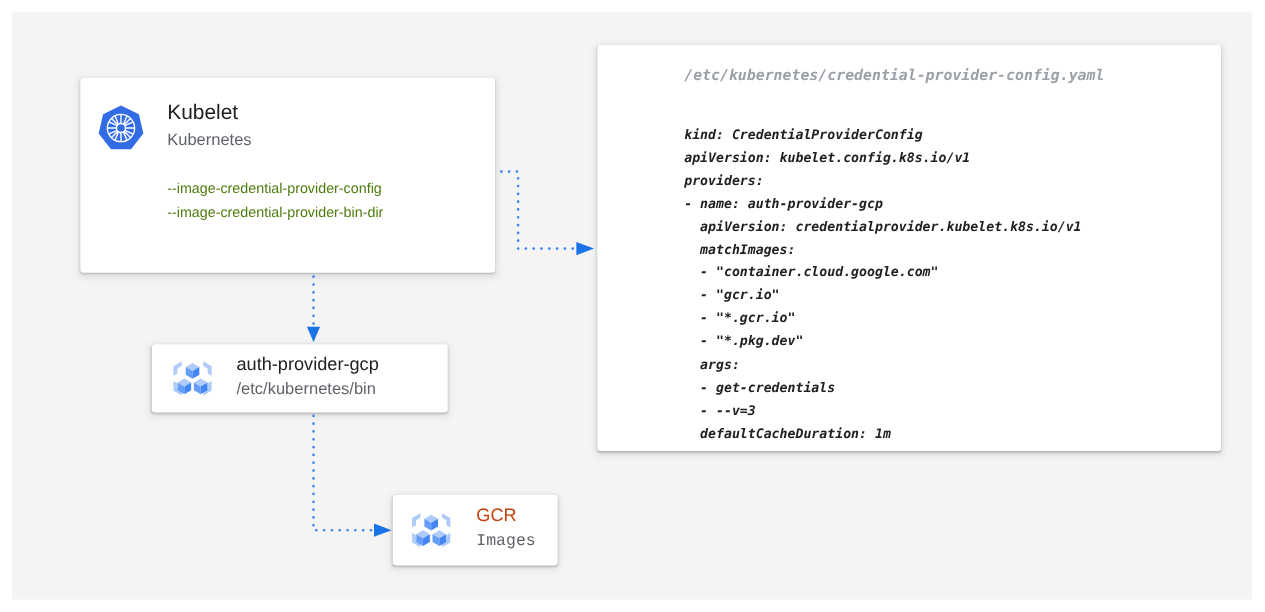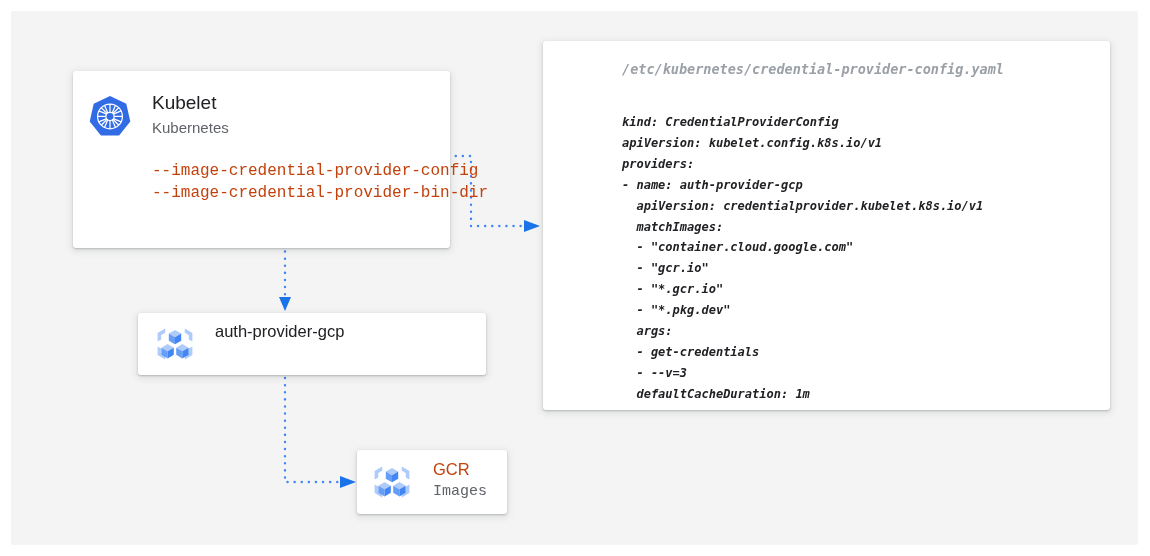--- a/index.html
+++ b/index.html
@@ -66,34 +66,33 @@
     top: 46px;
     font-size: 15px;
     color: #5f6368;
     line-height: 22px;
     white-space: nowrap;
     text-align: right;
   }
   .kubelet-flag {
     position: absolute;
     left: 79px;
-    font-size: 16px;
-    color: #c2410c;
+    font-size: 13px;
+    color: #4d7c0f;
     line-height: 20px;
     white-space: nowrap;
-    font-family: Liberation Mono, monospace;
   }
   #kubelet-flag-0 { top: 90px; }
   #kubelet-flag-1 { top: 112px; }
 
   
   #authprovider-card {
     left: 138px;
     top: 313px;
-    width: 348px;
+    width: 269px;
     height: 62px;
   }
   #authprovider-icon {
     position: absolute;
     left: 14px;
     top: 8px;
     width: 46px;
     height: 46px;
   }
   #authprovider-title {
@@ -271,20 +270,21 @@
         <polygon fill="#669df6" points="9.4,26.7 15.6,30.3 15.6,37.4 9.4,33.8"></polygon>
         <polygon fill="#4285f4" points="21.8,26.7 21.8,33.8 15.6,37.4 15.6,30.3"></polygon>
       </g>
       <g>
         <polygon fill="#aecbfa" points="30.4,23.1 36.6,26.7 30.4,30.3 24.2,26.7"></polygon>
         <polygon fill="#669df6" points="24.2,26.7 30.4,30.3 30.4,37.4 24.2,33.8"></polygon>
         <polygon fill="#4285f4" points="36.6,26.7 36.6,33.8 30.4,37.4 30.4,30.3"></polygon>
       </g>
     </svg>
     <div id="authprovider-title">auth-provider-gcp</div>
+    <div id="authprovider-subtitle">/etc/kubernetes/bin</div>
   </div>
 
   <div class="card" id="gcr-card">
     <svg id="gcr-icon" viewBox="0 0 46 46">
       <g fill="#aecbfa">
         <path d="M13.2 7.5 L5.6 11.9 L5.6 20.6 L9.2 18.5 L9.2 14.0 L13.2 11.7 Z"></path>
         <path d="M13.2 38.5 L5.6 34.1 L5.6 25.4 L9.2 27.5 L9.2 32.0 L13.2 34.3 Z"></path>
         <path d="M32.8 7.5 L40.4 11.9 L40.4 20.6 L36.8 18.5 L36.8 14.0 L32.8 11.7 Z"></path>
         <path d="M32.8 38.5 L40.4 34.1 L40.4 25.4 L36.8 27.5 L36.8 32.0 L32.8 34.3 Z"></path>
       </g>

